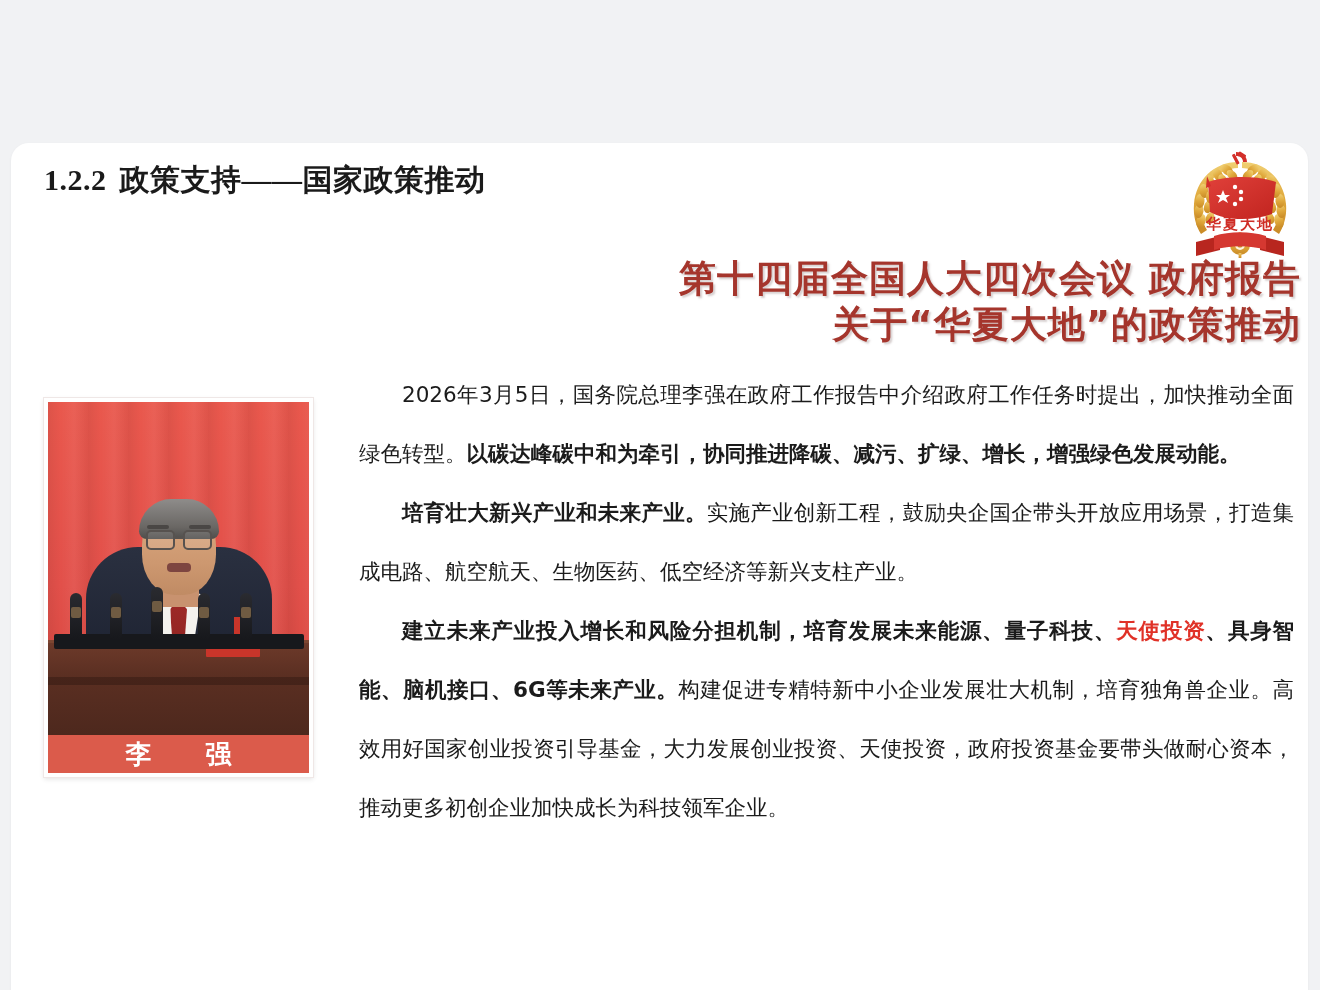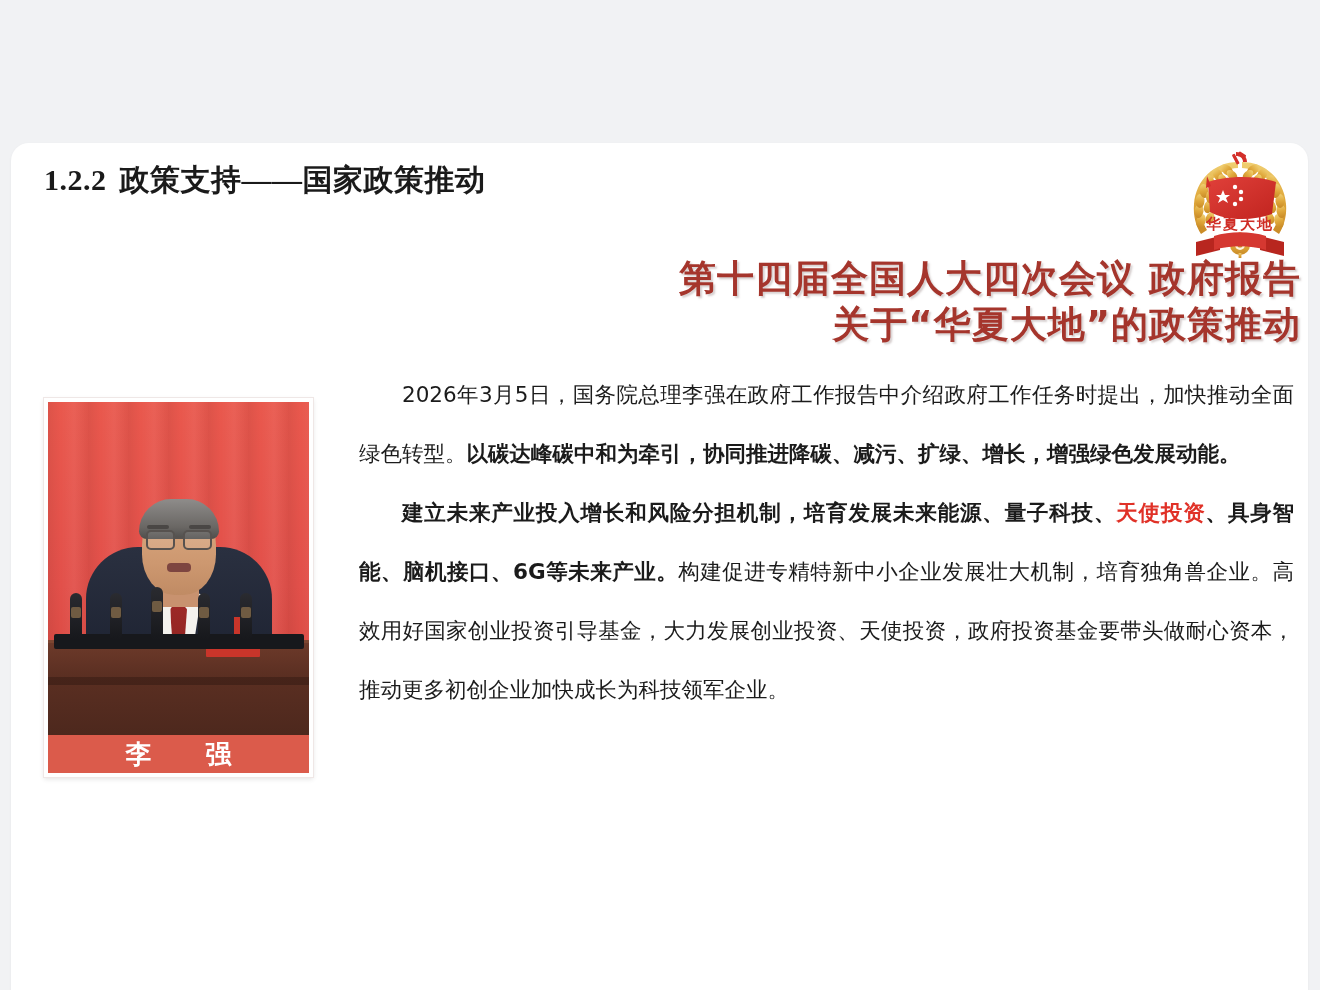--- a/index.html
+++ b/index.html
@@ -442,16 +442,17 @@
       <div class="mic m2"></div>
       <div class="mic m3"></div>
       <div class="mic m4"></div>
       <div class="mic m5"></div>
     </div>
     <div id="photo-caption">李　强</div>
   </div>
 
   <div id="body-copy">
     <p><span>2026年3月5日，国务院总理李强在政府工作报告中介绍政府工作任务时提出，加快推动全面绿色转型。</span><b>以碳达峰碳中和为牵引，协同推进降碳、减污、扩绿、增长，增强绿色发展动能。</b></p>
+    <p><b>培育壮大新兴产业和未来产业。</b><span>实施产业创新工程，鼓励央企国企带头开放应用场景，打造集成电路、航空航天、生物医药、低空经济等新兴支柱产业。</span></p>
     <p><b>建立未来产业投入增长和风险分担机制，培育发展未来能源、量子科技、</b><span class="hl">天使投资</span><b>、具身智能、脑机接口、6G等未来产业。</b><span>构建促进专精特新中小企业发展壮大机制，培育独角兽企业。高效用好国家创业投资引导基金，大力发展创业投资、天使投资，政府投资基金要带头做耐心资本，推动更多初创企业加快成长为科技领军企业。</span></p>
   </div>
 
 </div>
 
 </body></html>

